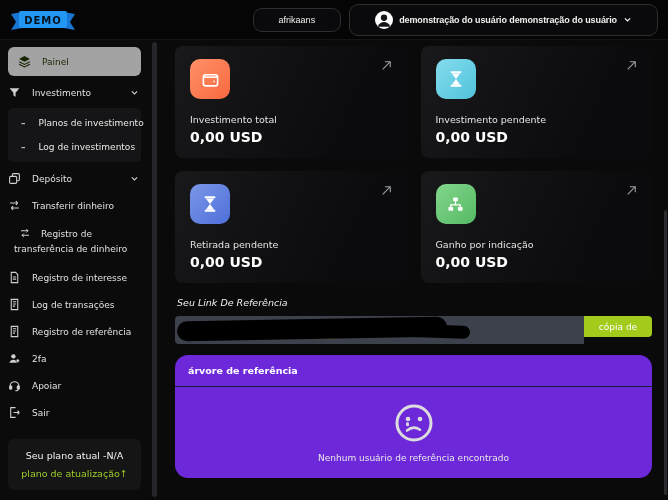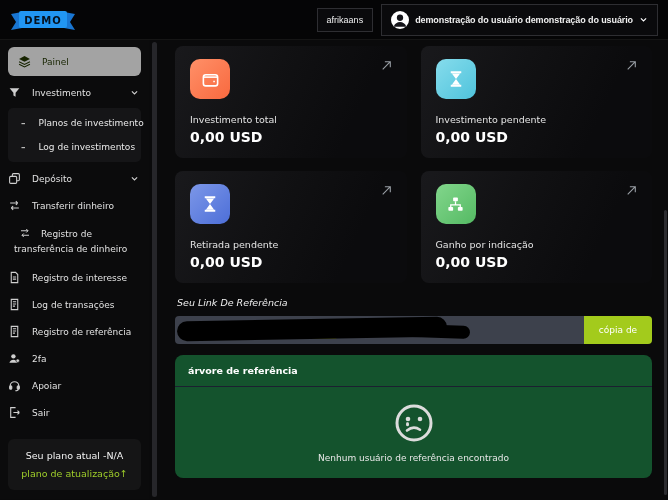--- a/index.html
+++ b/index.html
@@ -11,22 +11,22 @@
     position:relative;
   }
   
   .topbar {
     height:40px; background:#050506; display:flex; align-items:center;
     padding:0 10px; gap:8px; border-bottom:1px solid #151515;
   }
   .logo { width:66px; height:24px; position:relative; flex:0 0 auto; }
   .topbar-spacer { flex:1; }
   .top-btn {
-    border:1px solid #2e2e32; border-radius:0; background:#0a0a0c;
-    color:#f0f0f0; font-size:9px; padding:6px 9px; cursor:pointer;
+    border:1px solid #2e2e32; border-radius:9px; background:#0a0a0c;
+    color:#f0f0f0; font-size:9px; padding:6px 25px; cursor:pointer;
     display:flex; align-items:center; gap:6px; white-space:nowrap;
   }
   .avatar {
     width:18px; height:18px; border-radius:50%; background:#ffffff;
     display:flex; align-items:center; justify-content:center; overflow:hidden;
   }
   .user-name { font-weight:bold; font-size:9px; letter-spacing:-0.1px; }
   
   .layout { display:flex; height:459px; }
   .sidebar { width:149px; background:#0b0b0c; padding-top:7px; display:flex; flex-direction:column; }
@@ -82,26 +82,26 @@
   .ref-label { font-size:9.5px; color:#eeeeee; margin:14px 0 8px 2px;font-style:italic; }
   .ref-row { display:flex; }
   .ref-input {
     flex:1; height:28px; background:#3d414c; border:none; outline:none;
     border-radius:4px 0 0 4px; position:relative; overflow:hidden;
   }
   .scribble  { position:absolute; left:2px; top:3px; width:270px; height:20px; background:#000; border-radius:11px; transform:rotate(-1deg); }
   .scribble2 { position:absolute; left:180px; top:8px; width:115px; height:13px; background:#000; border-radius:8px; transform:rotate(2deg); }
   .scribble3 { position:absolute; left:12px; top:19px; width:150px; height:4px; background:#5e6425; border-radius:2px; }
   .copy-btn {
-    width:68px; height:28px; background:#a3cb1c; color:#ffffff; border:none;
+    width:68px; height:21px; background:#a3cb1c; color:#ffffff; border:none;
     border-radius:0 4px 4px 0; font-size:9px; cursor:pointer;
     font-family:inherit;
   }
   
-  .tree-panel { margin-top:11px; background:#14532d; border-radius:8px; }
+  .tree-panel { margin-top:11px; background:#6d28d9; border-radius:13px; }
   .tree-head { padding:10px 13px; font-size:9.5px; font-weight:bold; color:#ffffff; border-bottom:1px solid #1b2030; }
   .tree-body { height:91px; display:flex; flex-direction:column; align-items:center; justify-content:center; gap:9px; }
   .tree-empty { font-size:9px; color:#e8e8e8; }
   svg { display:block; }
 </style>
 </head>
 <body>
 
 <div class="topbar">
   <div class="logo">

